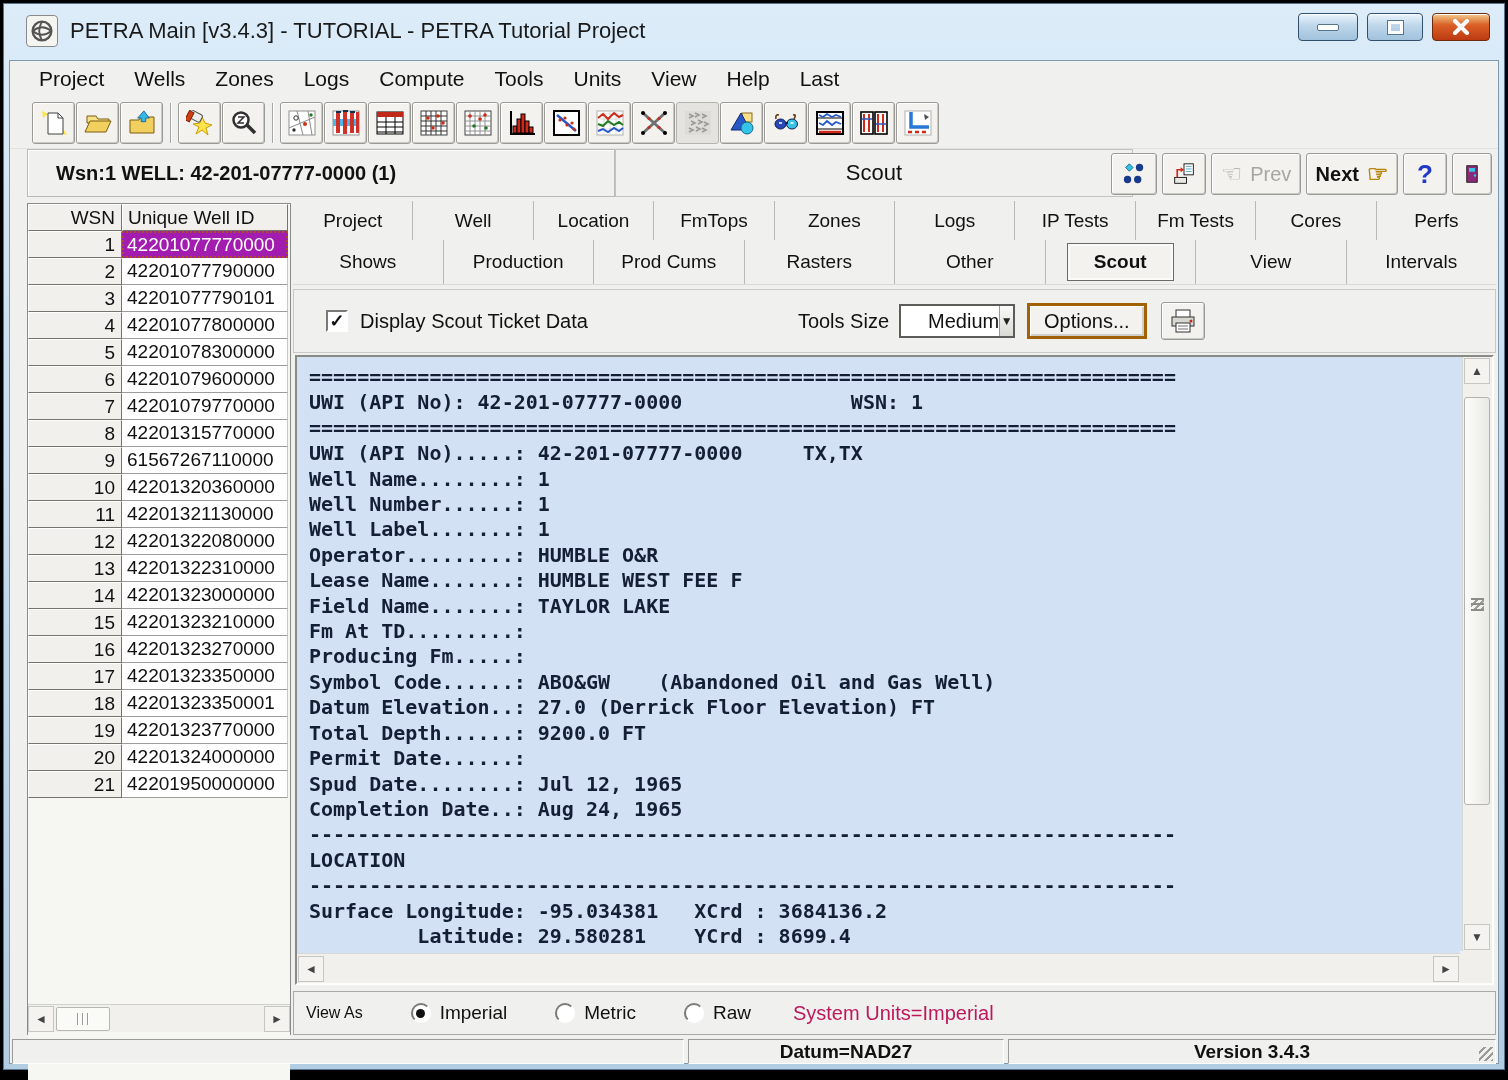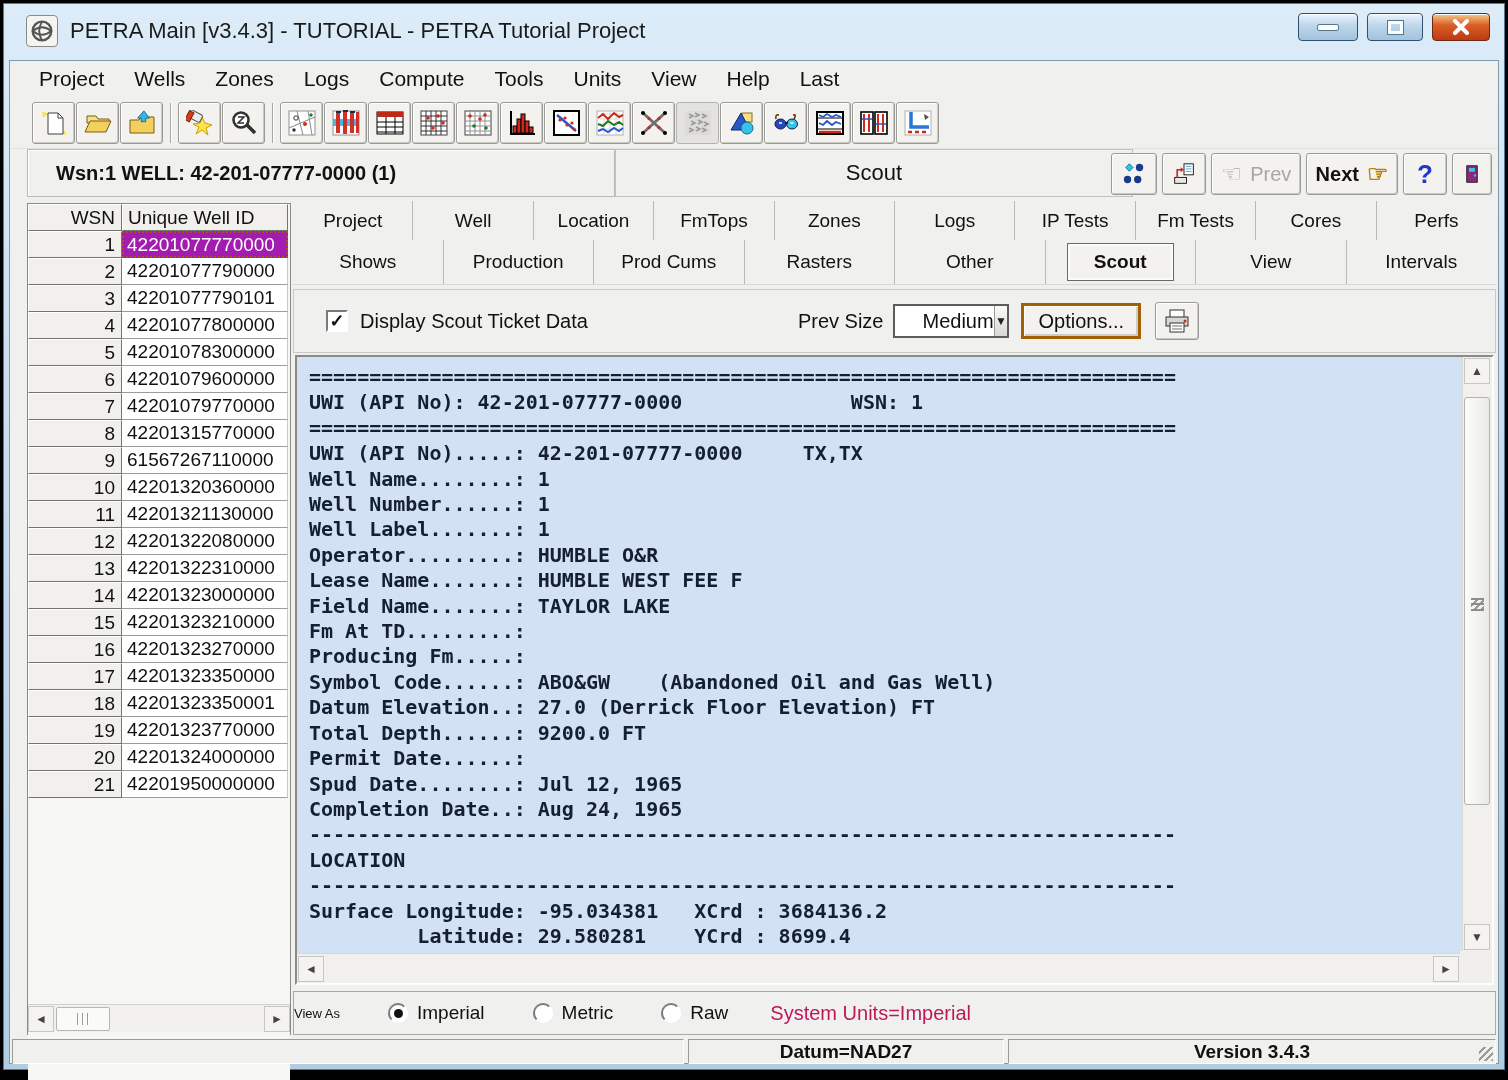--- a/index.html
+++ b/index.html
@@ -103,21 +103,21 @@
   .v-thumb{position:absolute;left:1px;top:40px;width:26px;height:408px;background:linear-gradient(90deg,#fcfcfa,#e9e9e5);
     border:1px solid #b2b2ae;border-radius:3px;}
   .v-thumb .grip{position:absolute;left:6px;top:200px;width:13px;height:13px;
     border-top:2px solid #8c8c88;border-bottom:2px solid #8c8c88;}
   .v-thumb .grip::after{content:"";display:block;margin-top:3px;height:2px;background:#8c8c88;}
   .hscroll{position:absolute;left:0;bottom:0;height:30px;right:32px;background:#f1f0ed;border-top:1px solid #d8d8d4;display:flex;align-items:center;justify-content:space-between;padding:0 1px;}
   .sb-corner{position:absolute;right:0;bottom:0;width:32px;height:32px;background:#f0efec;}
 
   
   .viewas{position:absolute;left:0;top:790px;width:1203px;height:44px;border:1px solid #a8a8a4;display:flex;align-items:center;background:#f0f0ee;}
-  .va-label{font-size:13px;}
+  .va-label{margin-left:12px;font-size:16px;}
   .radio{display:flex;align-items:center;gap:9px;margin-left:48px;}
   .radio .circ{width:20px;height:20px;border-radius:50%;background:#fff;border:2px solid;border-color:#7a7a76 #fff #fff #7a7a76;display:flex;align-items:center;justify-content:center;}
   .radio .dot{width:9px;height:9px;border-radius:50%;background:#111;}
   .radio .rlabel{font-size:19px;}
   .sysunits{margin-left:42px;font-size:20px;color:#be185d;}
 
   
   .statusbar{position:absolute;left:0;top:978px;width:100%;height:25px;display:flex;gap:4px;padding:0 2px;}
   .spanel{border:1px solid;border-color:#9a9a96 #fdfdfb #fdfdfb #9a9a96;background:#f0f0ee;
     display:flex;align-items:center;justify-content:center;font-size:19px;font-weight:bold;}
@@ -522,21 +522,21 @@
           </div>
         <div class="tab">View</div>
         <div class="tab">Intervals</div>
       </div>
 
       <div class="controls">
         <div class="checkbox">
           <span>✓</span>
         </div>
         <span class="cb-label">Display Scout Ticket Data</span>
-        <span class="ts-label">Prev Size</span>
+        <span class="ts-label">Tools Size</span>
         <div class="combo">
           <span class="val">Medium</span>
           <span class="drop">▼</span>
         </div>
         <div class="optbtn">
           <span>Options...</span>
         </div>
         <div class="printbtn">
           <svg width="28" height="26" viewBox="0 0 28 26">
             <rect x="7" y="2" width="14" height="8" fill="#fff" stroke="#303030"></rect>

